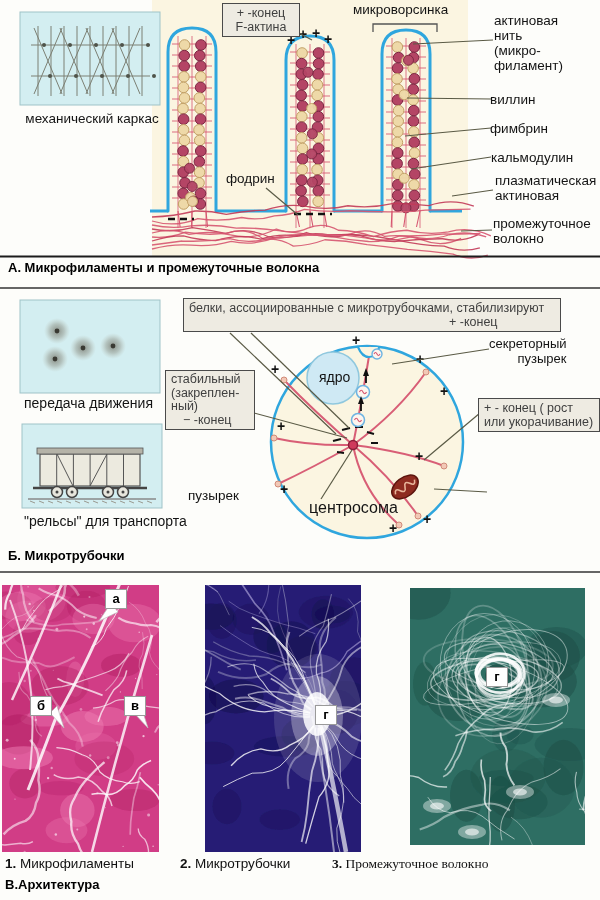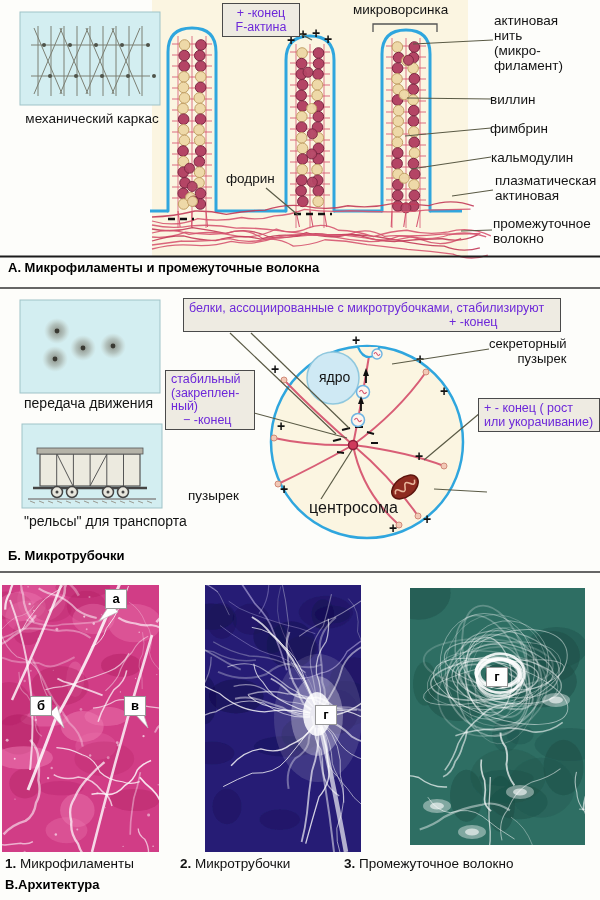--- a/index.html
+++ b/index.html
@@ -4,21 +4,21 @@
 <style>
   html,body{margin:0;padding:0;background:#ffffff;}
   #page{position:relative;width:600px;height:900px;background:#fdfdfa;overflow:hidden;
         font-family:"Liberation Sans", sans-serif;color:#111;}
   #art{position:absolute;left:0;top:0;z-index:1;}
   .ov{position:absolute;z-index:2;}
   .pre{white-space:pre-line;}
   .lbl{font-size:13.5px;line-height:15px;color:#141414;}
   .lbl-sm{font-size:13px;line-height:15px;color:#141414;}
   .box{background:#eeebe2;border:1.4px solid #4a4a4a;font-size:12.5px;line-height:14px;
-       padding:2px 5px;color:#6d28d9;}
+       padding:2px 5px;color:#404040;}
   .title{font-size:13px;font-weight:bold;color:#000;}
   .marker{width:20px;height:18px;background:#ffffff;border:1px solid #9a9a9a;
           text-align:center;font-size:13px;line-height:18px;font-weight:bold;color:#000;}
   .cap{font-size:13.5px;color:#111;}
   .cap .num{font-weight:bold;}
   .maps2{margin-left:260px;}
   .minus-ind{margin-left:12px;}
 </style>
 </head>
 <body>
@@ -683,18 +683,18 @@
   <div class="ov marker" style="left:486px;top:667px;">г</div>
 
   <div class="ov cap" style="left:5px;top:856px;">
     <span class="num">1.</span>
     <span>Микрофиламенты</span>
   </div>
   <div class="ov cap" style="left:180px;top:856px;">
     <span class="num">2.</span>
     <span>Микротрубочки</span>
   </div>
-  <div class="ov cap" style="left:344px;top:856px;">
+  <div class="ov cap" style="left:332px;top:856px;font-family:Liberation Serif, serif;">
     <span class="num">3.</span>
     <span>Промежуточное волокно</span>
   </div>
   <div class="ov title" style="left:5px;top:877px;">В.Архитектура</div>
 </div>
 
 </body></html>

